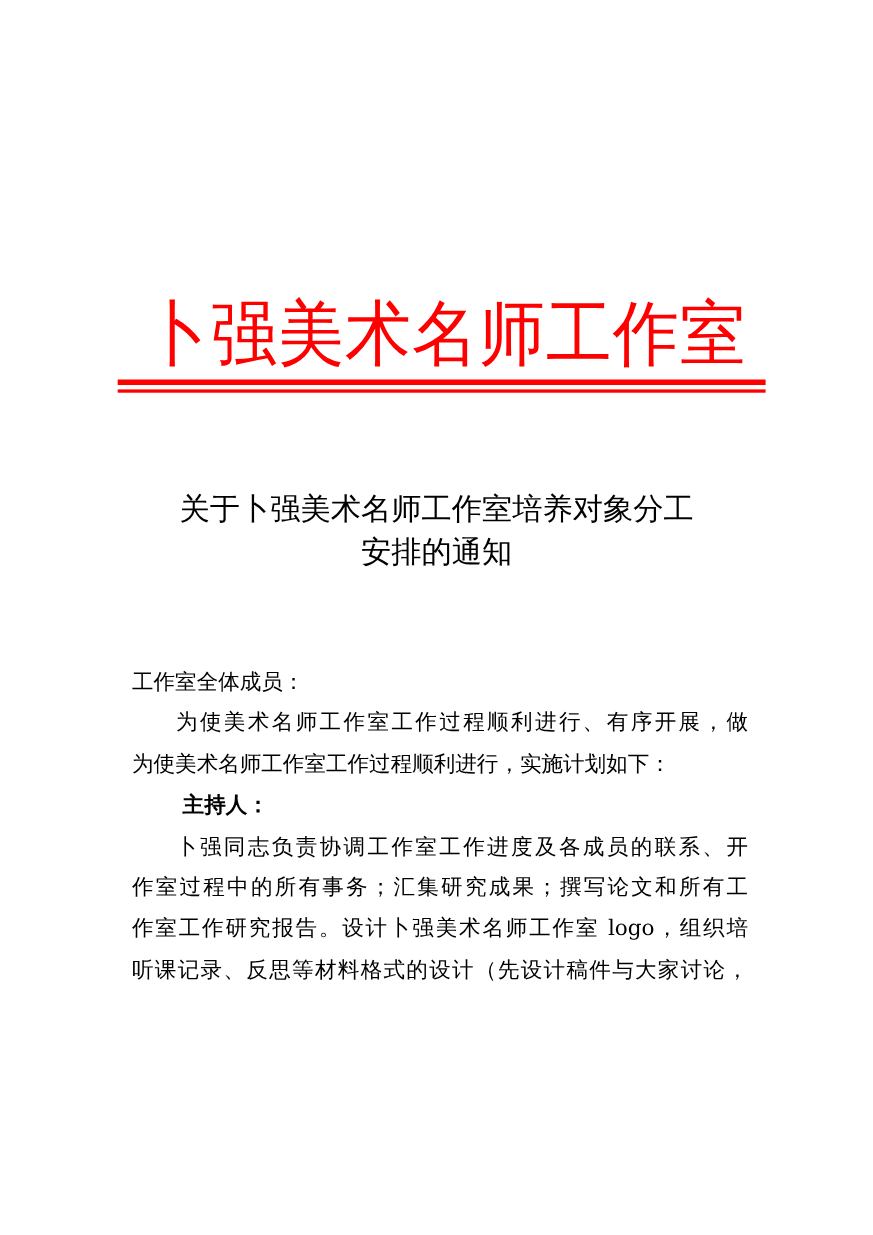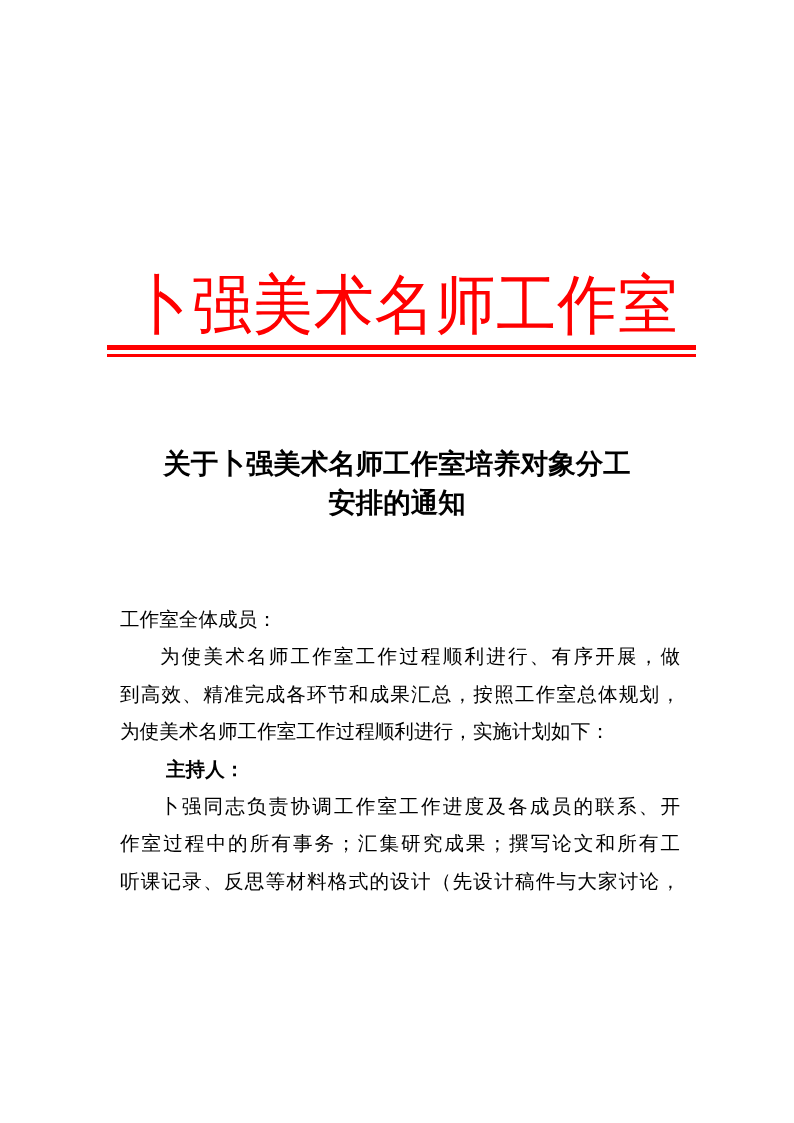--- a/index.html
+++ b/index.html
@@ -15,21 +15,21 @@
   }
   .masthead span { display: inline-block; transform: scaleY(1.08); }
 
   .rule-thick { position: absolute; left: 107px; top: 345px; width: 589px; height: 5px; background: #ff0000; }
   .rule-thin  { position: absolute; left: 107px; top: 354px; width: 589px; height: 3px; background: #ff0000; }
 
   .heading {
     position: absolute; left: 100px; top: 444px; width: 594px;
     text-align: center;
     font-family: "DejaVu Serif", "Liberation Serif", serif;
-    font-weight: bold; font-size: 27.5px; line-height: 39px; color: #000;
+    font-weight: normal; font-size: 27.5px; line-height: 39px; color: #000;
   }
   .heading div { white-space: nowrap; }
 
   .body {
     position: absolute; left: 120px; top: 601px; width: 560px;
     font-family: "DejaVu Serif", "Liberation Serif", serif;
     font-size: 19.6px; line-height: 37.4px; color: #000;
   }
   .line { white-space: nowrap; height: 37.4px; text-align: justify; text-align-last: justify; }
   .line.last { text-align-last: left; }
@@ -57,21 +57,21 @@
   <div class="rule-thin"></div>
 
   <div class="heading">
     <div>关于卜强美术名师工作室培养对象分工</div>
     <div>安排的通知</div>
   </div>
 
   <div class="body">
     <div class="line last">工作室全体成员：</div>
     <div class="line indent">为使美术名师工作室工作过程顺利进行、有序开展，做</div>
-    <div class="line">到高效、精准完成各环节和成果汇总，按照工作室总体规划，</div>
     <div class="line last">为使美术名师工作室工作过程顺利进行，实施计划如下：</div>
     <div class="line bold">主持人：</div>
     <div class="line indent">卜强同志负责协调工作室工作进度及各成员的联系、开</div>
     <div class="line">作室过程中的所有事务；汇集研究成果；撰写论文和所有工</div>
+    <div class="line">作室工作研究报告。设计卜强美术名师工作室 logo，组织培</div>
     <div class="line">听课记录、反思等材料格式的设计（先设计稿件与大家讨论，</div>
   </div>
 
 </div>
 
 </body></html>

